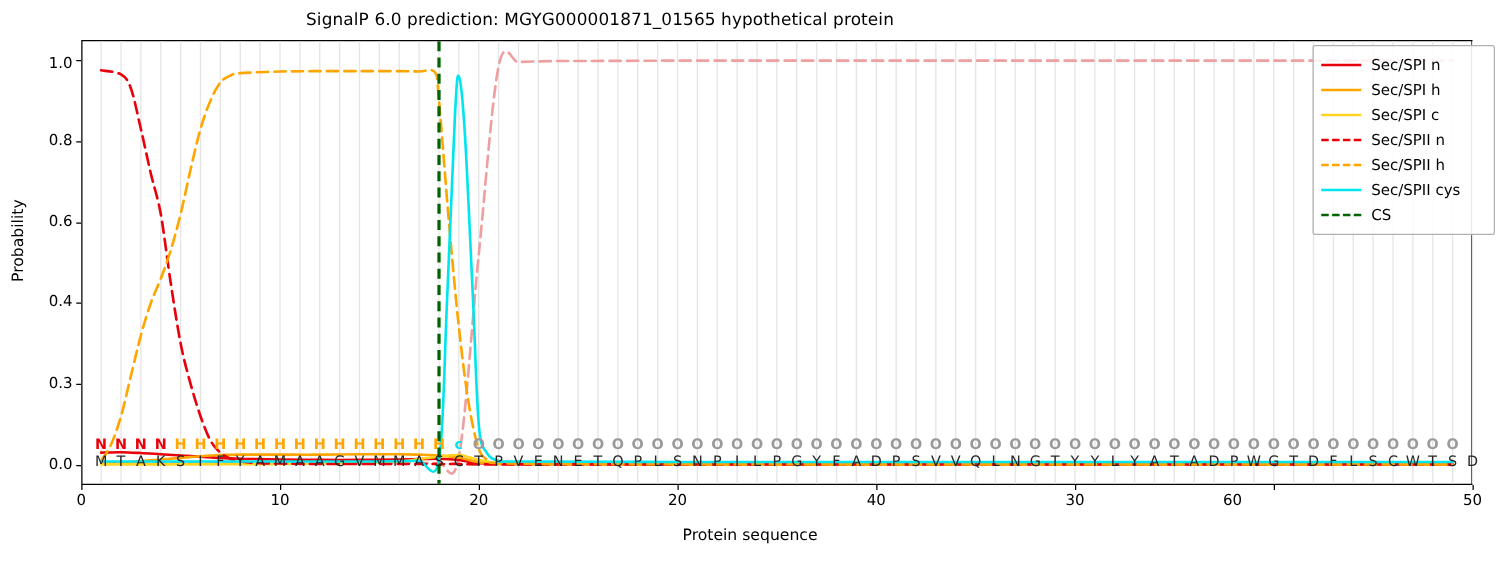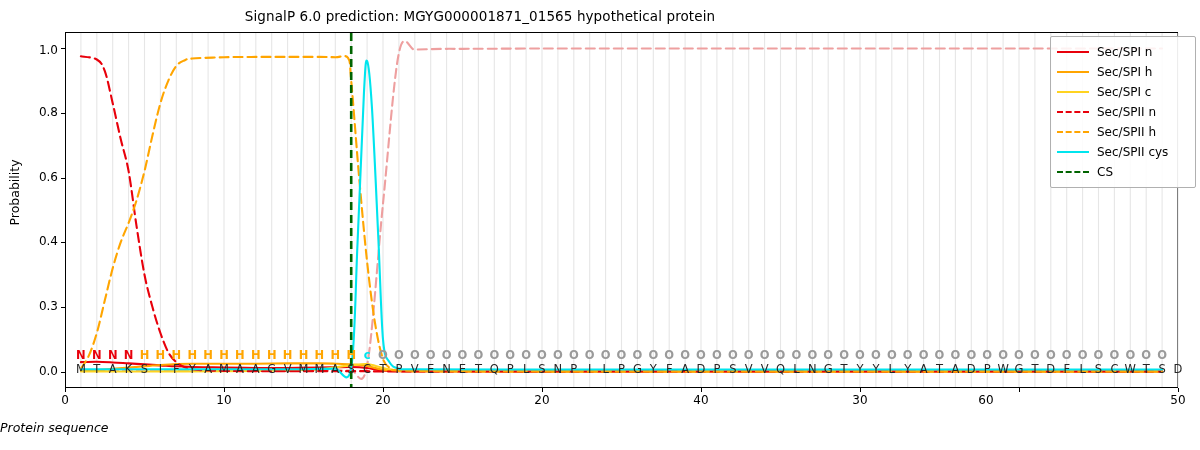--- a/index.html
+++ b/index.html
@@ -38,23 +38,23 @@
     text-align: center;
     font-size: 12.5px;
     color: #000000;
     transform: rotate(-90deg);
   }
   .xlabel {
     position: absolute;
     left: 0;
     top: 420px;
     width: 1200px;
+    text-align: center;
     font-size: 12.5px;
     color: #000000;
-    font-style: italic;
   }
   .axes {
     position: absolute;
     left: 65px;
     top: 32px;
     width: 1113px;
     height: 356px;
     border: 1px solid #000000;
     box-sizing: border-box;
     background: #ffffff;

